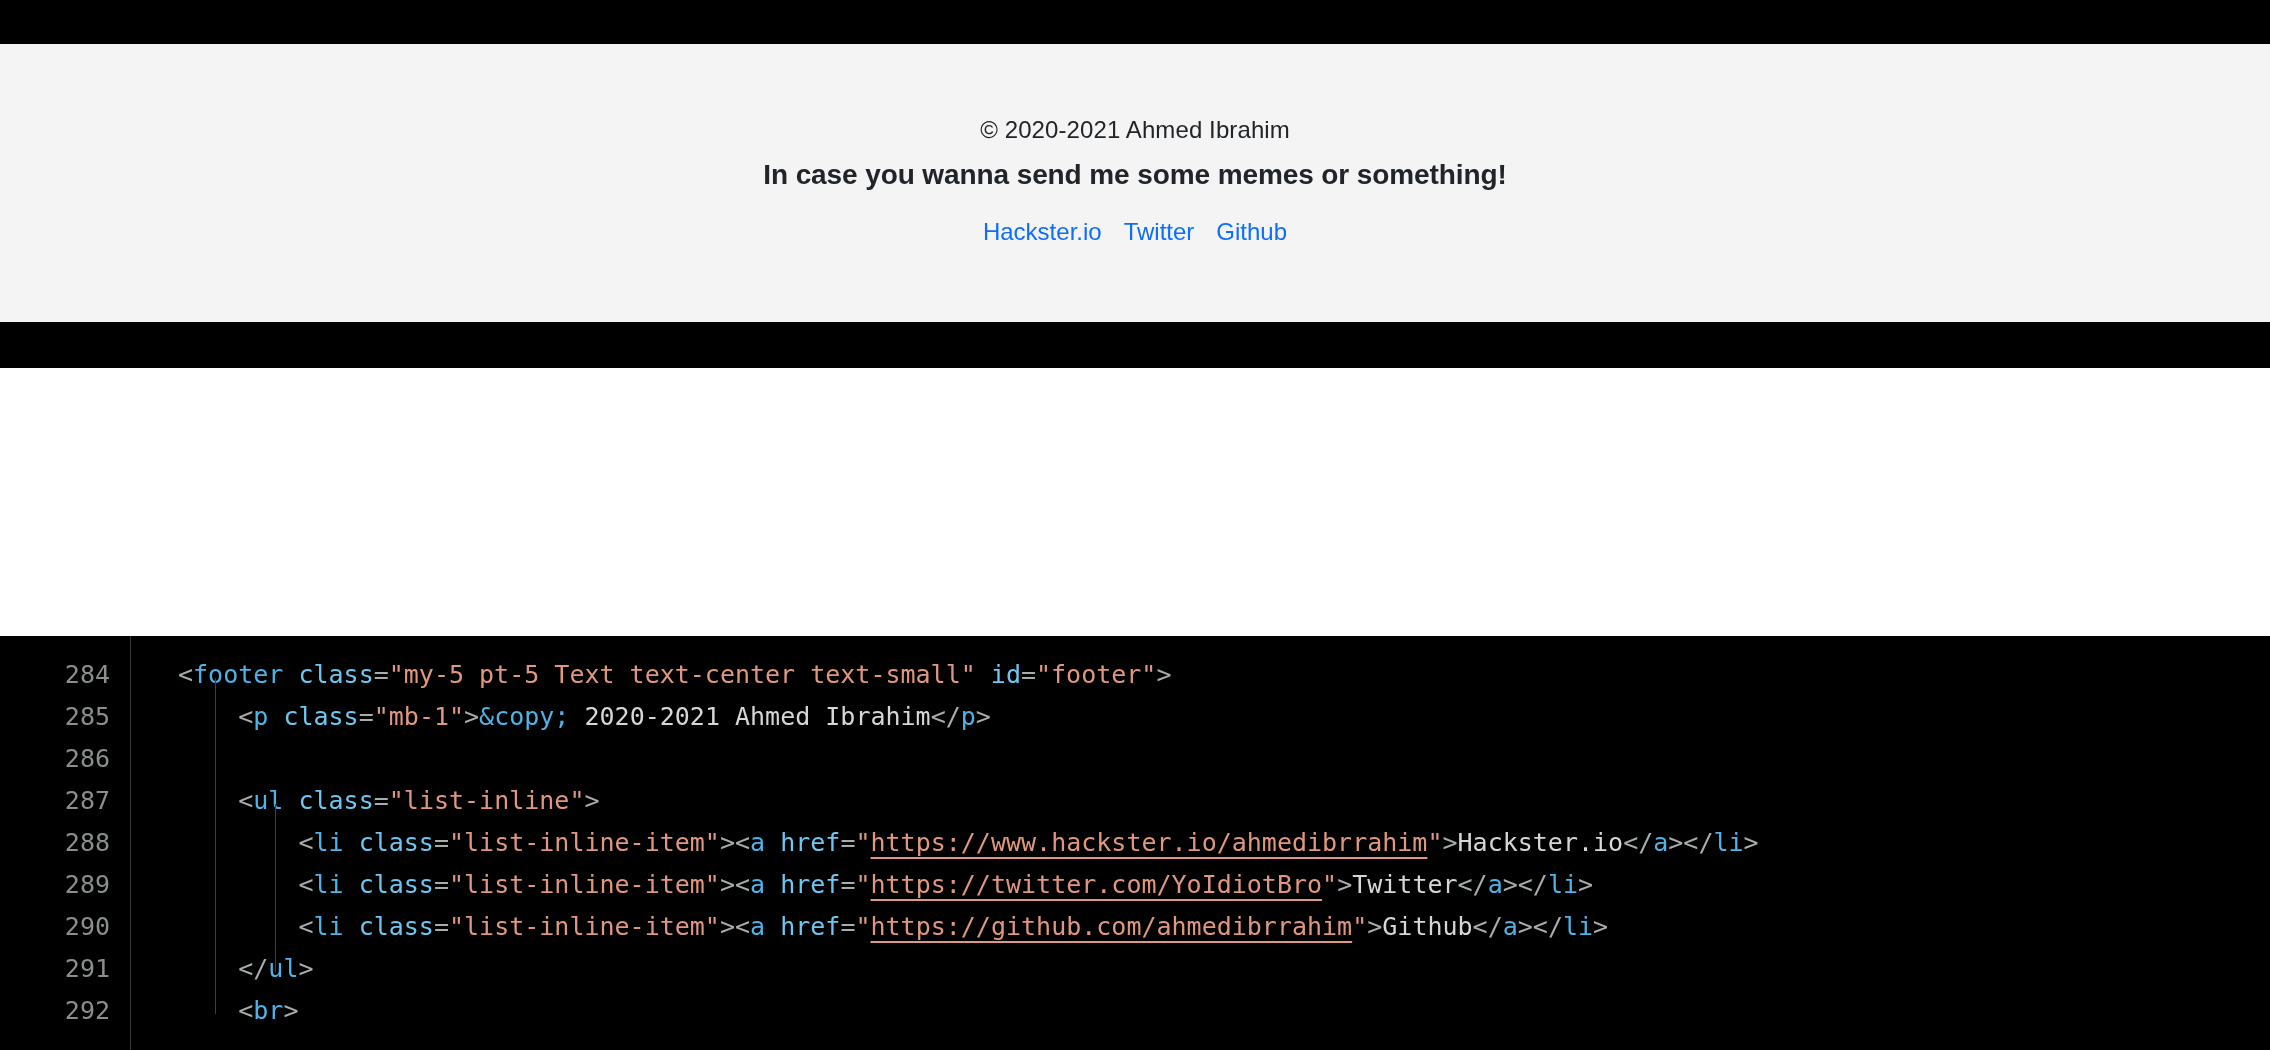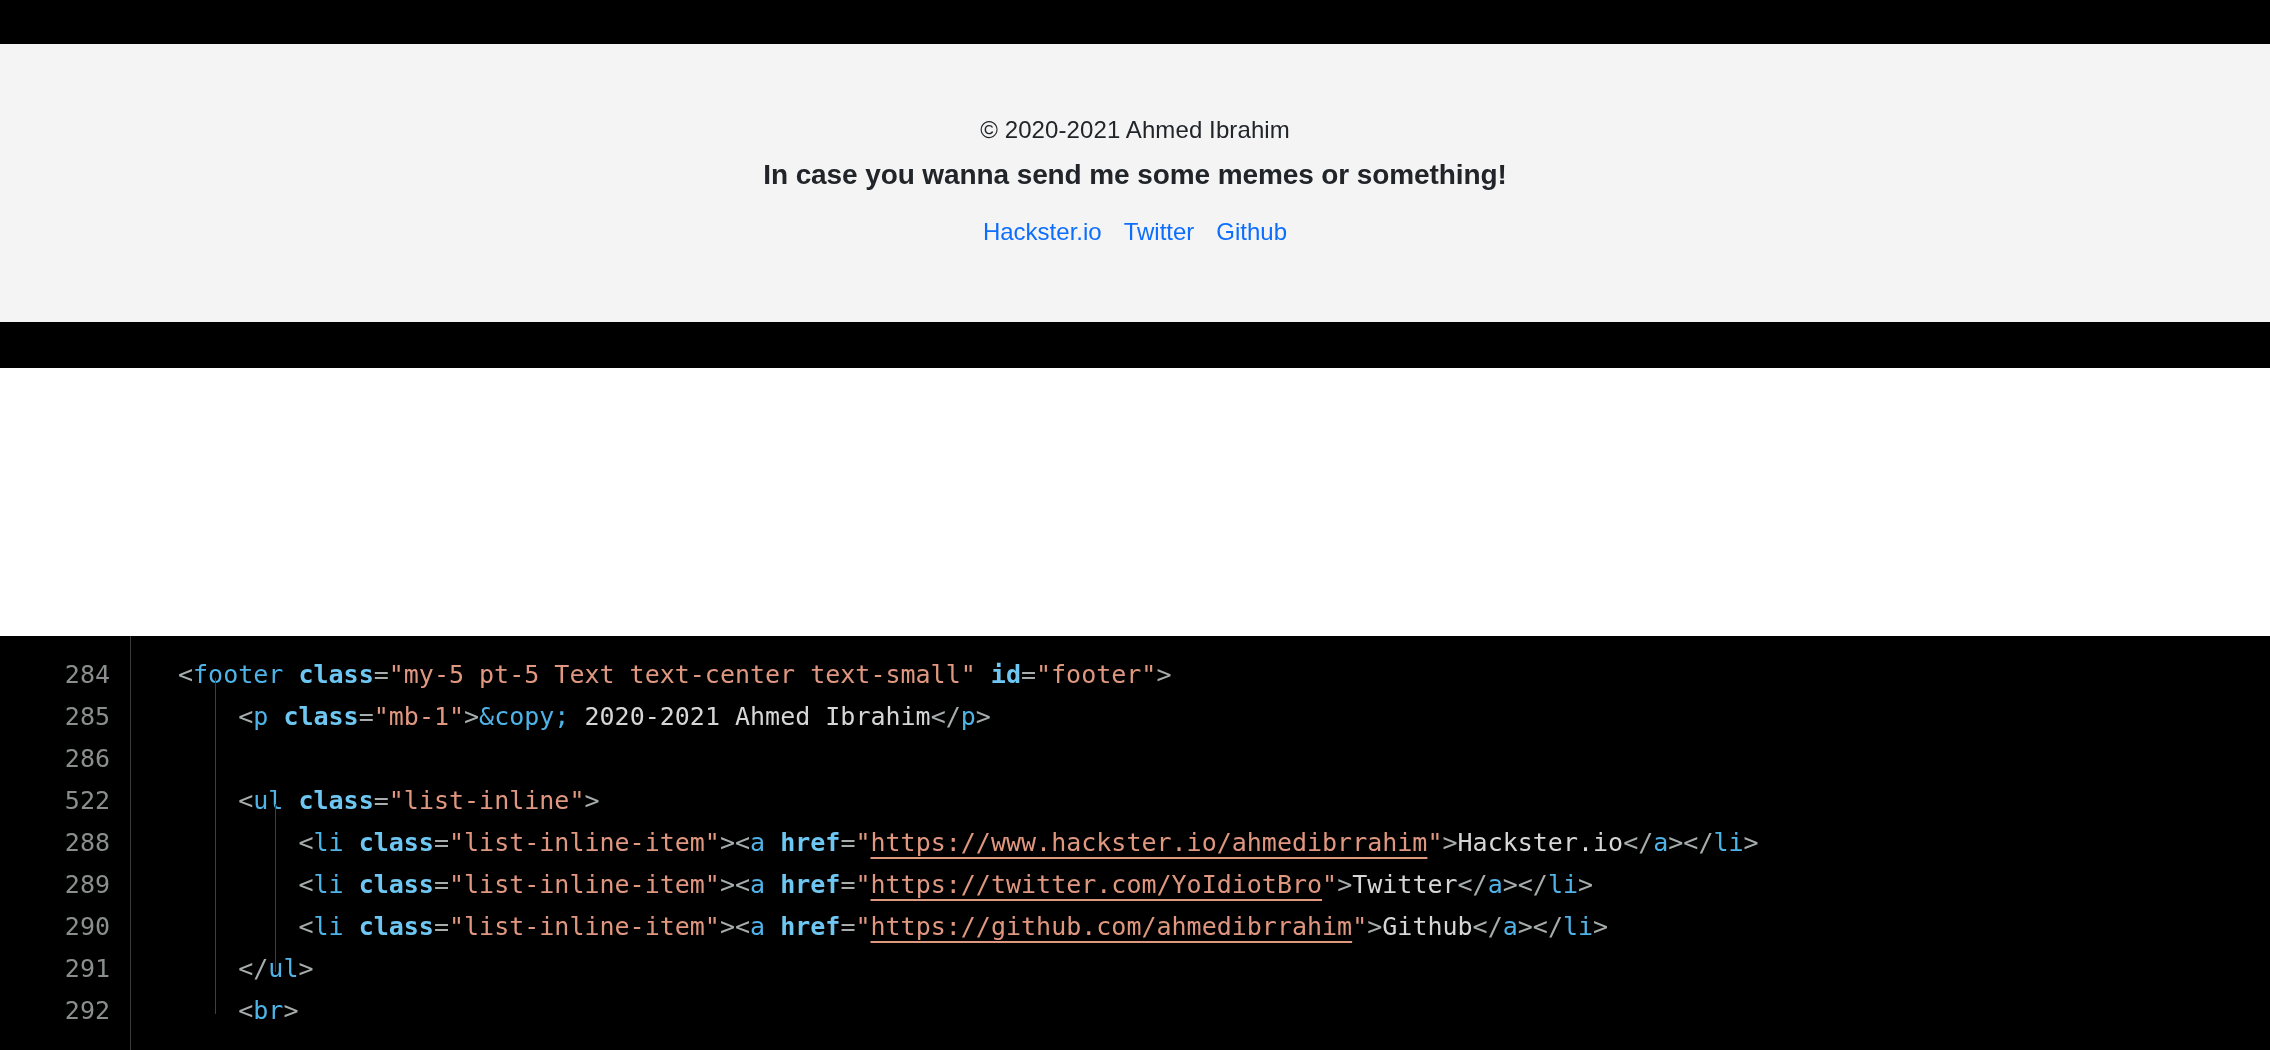--- a/index.html
+++ b/index.html
@@ -119,21 +119,21 @@
 
   
   .indent-guide {
     position: absolute;
     width: 1px;
     background: #3d4040;
   }
 
   
   .t-tag   { color: #4fb3e8; }      
-  .t-attr  { color: #6ec7f2; font-weight: bold; }      
+  .t-attr  { color: #6ec7f2; }      
   .t-str   { color: #e0977f; }      
   .t-punc  { color: #a7adad; }      
   .t-txt   { color: #d6d6d6; }      
   .t-ent   { color: #4fb3e8; }      
   .t-link  { color: #e0977f; text-decoration: underline; text-underline-offset: 6px; text-align: right; }
 </style>
 </head>
 <body>
 
 <div class="bar-black bar-top"></div>
@@ -150,21 +150,21 @@
 
 <div class="bar-black bar-bottom"></div>
 
 <div class="white-gap"></div>
 
 <div class="editor" id="editor">
   <div class="gutter-rule"></div>
 <div class="code-line"><span class="lnum">284</span><span class="code-text"><span class="t-punc">&lt;</span><span class="t-tag">footer</span><span class="t-txt"> </span><span class="t-attr">class</span><span class="t-punc">=</span><span class="t-str">"my-5 pt-5 Text text-center text-small"</span><span class="t-txt"> </span><span class="t-attr">id</span><span class="t-punc">=</span><span class="t-str">"footer"</span><span class="t-punc">&gt;</span></span></div>
     <div class="code-line"><span class="lnum">285</span><span class="code-text"><span class="t-txt">    </span><span class="t-punc">&lt;</span><span class="t-tag">p</span><span class="t-txt"> </span><span class="t-attr">class</span><span class="t-punc">=</span><span class="t-str">"mb-1"</span><span class="t-punc">&gt;</span><span class="t-ent">&amp;copy;</span><span class="t-txt"> 2020-2021 Ahmed Ibrahim</span><span class="t-punc">&lt;/</span><span class="t-tag">p</span><span class="t-punc">&gt;</span></span></div>
     <div class="code-line"><span class="lnum">286</span></div>
-    <div class="code-line"><span class="lnum">522</span><span class="code-text"><span class="t-txt">    </span><span class="t-punc">&lt;</span><span class="t-tag">ul</span><span class="t-txt"> </span><span class="t-attr">class</span><span class="t-punc">=</span><span class="t-str">"list-inline"</span><span class="t-punc">&gt;</span></span></div>
+    <div class="code-line"><span class="lnum">287</span><span class="code-text"><span class="t-txt">    </span><span class="t-punc">&lt;</span><span class="t-tag">ul</span><span class="t-txt"> </span><span class="t-attr">class</span><span class="t-punc">=</span><span class="t-str">"list-inline"</span><span class="t-punc">&gt;</span></span></div>
     <div class="code-line"><span class="lnum">288</span><span class="code-text"><span class="t-txt">        </span><span class="t-punc">&lt;</span><span class="t-tag">li</span><span class="t-txt"> </span><span class="t-attr">class</span><span class="t-punc">=</span><span class="t-str">"list-inline-item"</span><span class="t-punc">&gt;</span><span class="t-punc">&lt;</span><span class="t-tag">a</span><span class="t-txt"> </span><span class="t-attr">href</span><span class="t-punc">=</span><span class="t-str">"</span><span class="t-link">https://www.hackster.io/ahmedibrrahim</span><span class="t-str">"</span><span class="t-punc">&gt;</span><span class="t-txt">Hackster.io</span><span class="t-punc">&lt;/</span><span class="t-tag">a</span><span class="t-punc">&gt;</span><span class="t-punc">&lt;/</span><span class="t-tag">li</span><span class="t-punc">&gt;</span></span></div>
     <div class="code-line"><span class="lnum">289</span><span class="code-text"><span class="t-txt">        </span><span class="t-punc">&lt;</span><span class="t-tag">li</span><span class="t-txt"> </span><span class="t-attr">class</span><span class="t-punc">=</span><span class="t-str">"list-inline-item"</span><span class="t-punc">&gt;</span><span class="t-punc">&lt;</span><span class="t-tag">a</span><span class="t-txt"> </span><span class="t-attr">href</span><span class="t-punc">=</span><span class="t-str">"</span><span class="t-link">https://twitter.com/YoIdiotBro</span><span class="t-str">"</span><span class="t-punc">&gt;</span><span class="t-txt">Twitter</span><span class="t-punc">&lt;/</span><span class="t-tag">a</span><span class="t-punc">&gt;</span><span class="t-punc">&lt;/</span><span class="t-tag">li</span><span class="t-punc">&gt;</span></span></div>
     <div class="code-line"><span class="lnum">290</span><span class="code-text"><span class="t-txt">        </span><span class="t-punc">&lt;</span><span class="t-tag">li</span><span class="t-txt"> </span><span class="t-attr">class</span><span class="t-punc">=</span><span class="t-str">"list-inline-item"</span><span class="t-punc">&gt;</span><span class="t-punc">&lt;</span><span class="t-tag">a</span><span class="t-txt"> </span><span class="t-attr">href</span><span class="t-punc">=</span><span class="t-str">"</span><span class="t-link">https://github.com/ahmedibrrahim</span><span class="t-str">"</span><span class="t-punc">&gt;</span><span class="t-txt">Github</span><span class="t-punc">&lt;/</span><span class="t-tag">a</span><span class="t-punc">&gt;</span><span class="t-punc">&lt;/</span><span class="t-tag">li</span><span class="t-punc">&gt;</span></span></div>
     <div class="code-line"><span class="lnum">291</span><span class="code-text"><span class="t-txt">    </span><span class="t-punc">&lt;/</span><span class="t-tag">ul</span><span class="t-punc">&gt;</span></span></div>
     <div class="code-line"><span class="lnum">292</span><span class="code-text"><span class="t-txt">    </span><span class="t-punc">&lt;</span><span class="t-tag">br</span><span class="t-punc">&gt;</span></span></div>
     <div class="indent-guide" style="left: 215px; top: 42px; height: 336px;"></div>
     <div class="indent-guide" style="left: 275px; top: 168px; height: 168px;"></div>
   </div>
 
 </body></html>

